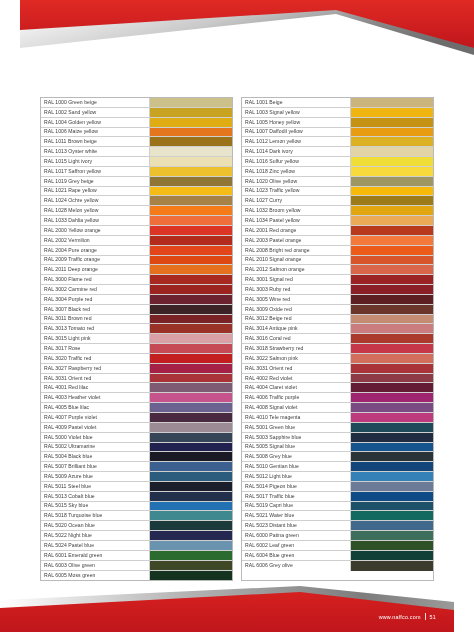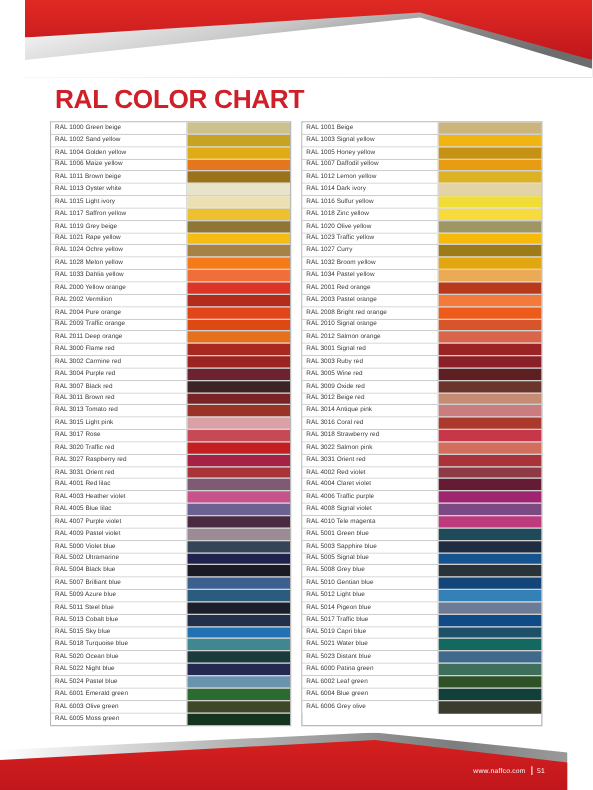--- a/index.html
+++ b/index.html
@@ -137,21 +137,20 @@
           <stop offset="100%" stop-color="#6d6d6d"></stop>
         </linearGradient>
       </defs>
       <polygon points="20,0 474,0 474,48 20,30" fill="url(#redGradTop)"></polygon>
       <polygon points="20,30 336,10 474,48 474,62 20,62" fill="url(#greyGradTop)"></polygon>
       <polygon points="20,33 336,13 474,51 474,62 20,62" fill="#ffffff" opacity="0"></polygon>
       <polygon points="20,48 336,14 474,55 474,62 20,62" fill="#ffffff"></polygon>
     </svg>
   </div>
 
-  <div class="page-title">RAL COLOR CHART</div>
 
   <div class="chart-wrap">
     <div class="chart-col" id="col-left">
         <div class="color-row">
           <div class="swatch-label">RAL 1000 Green beige</div>
           <div class="swatch-chip" style="background: rgb(204, 193, 139);"></div>
         </div>
         <div class="color-row">
           <div class="swatch-label">RAL 1002 Sand yellow</div>
           <div class="swatch-chip" style="background: rgb(200, 163, 34);"></div>

